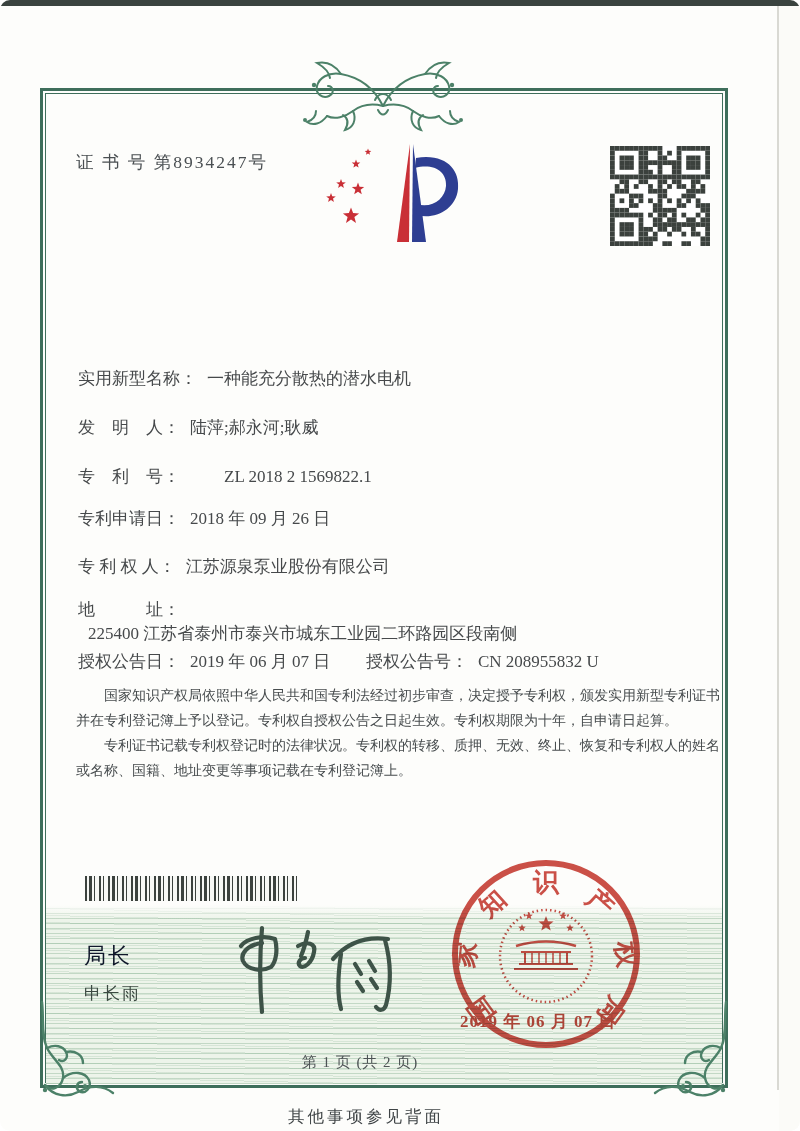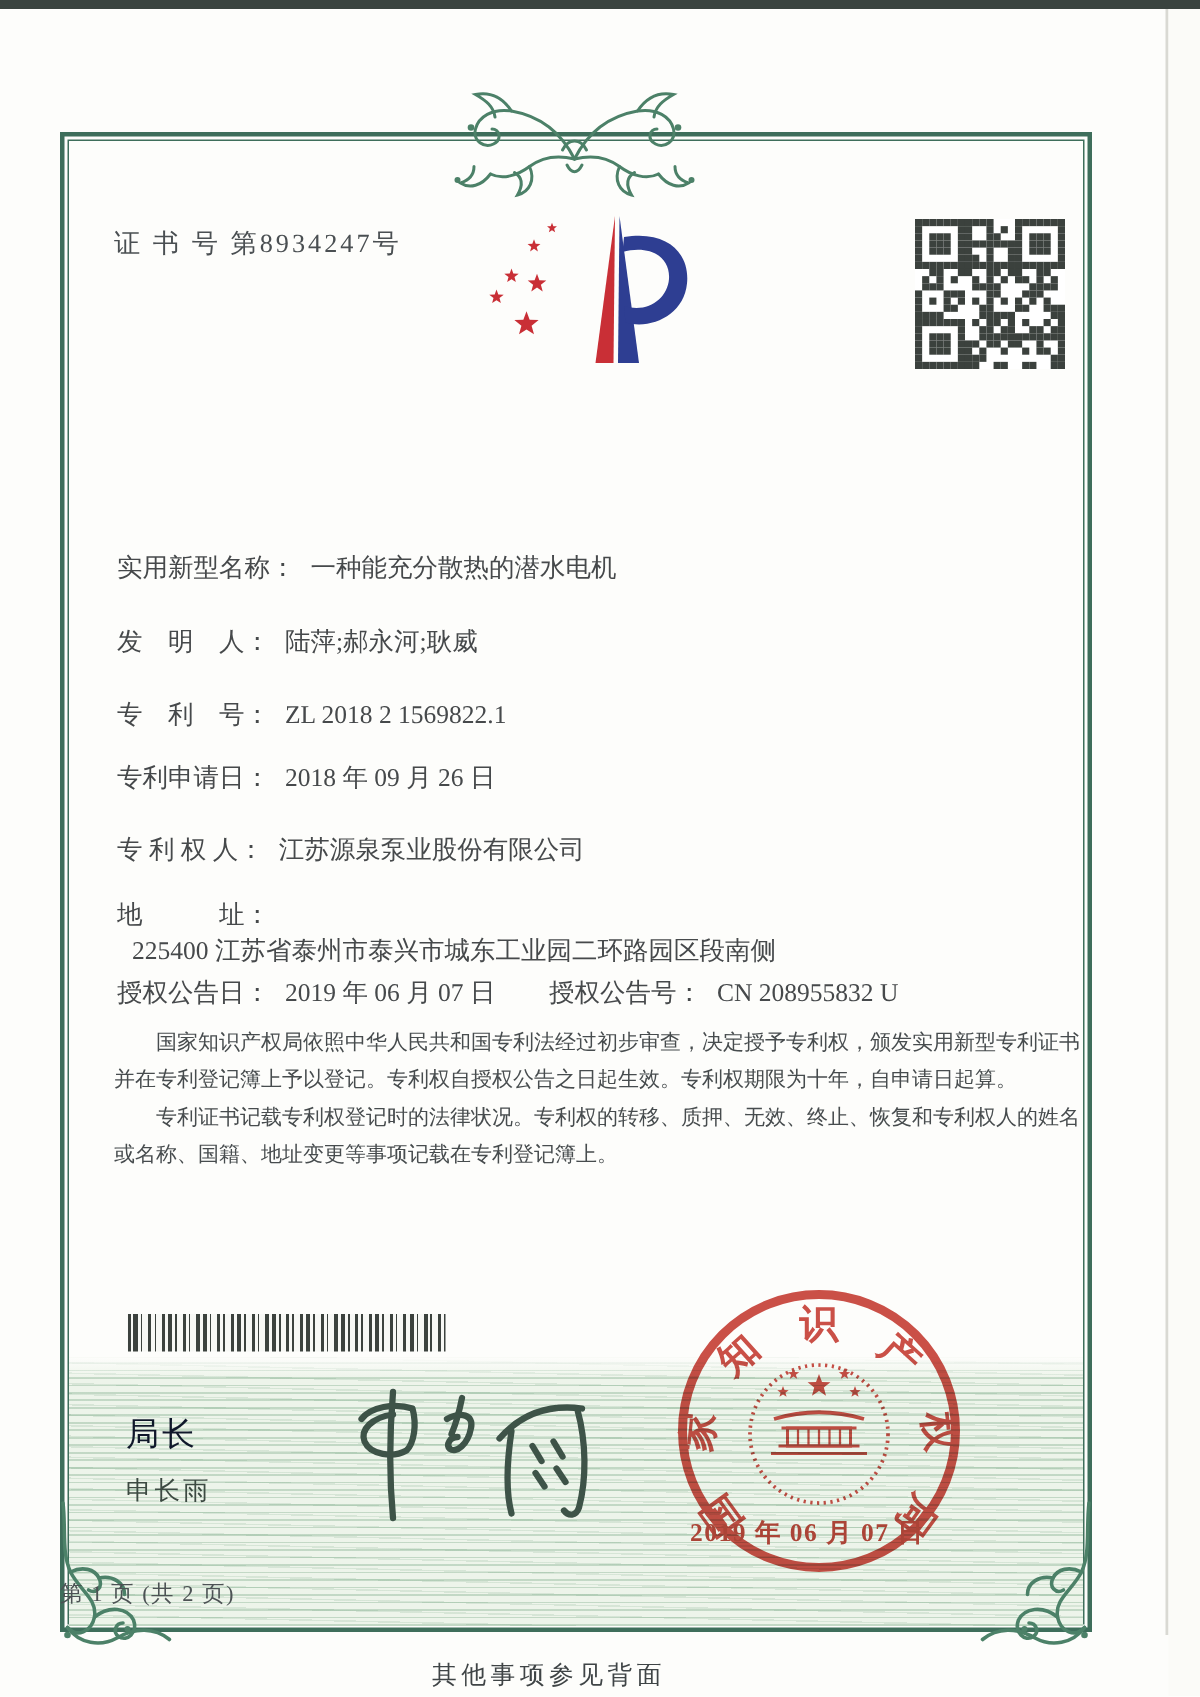--- a/index.html
+++ b/index.html
@@ -1,17 +1,17 @@
 <!DOCTYPE html>
 <html><head>
 <meta charset="utf-8">
 <style>
   html,body{margin:0;padding:0;}
   .stage{position:relative;width:800px;height:1131px;background:#fdfdfb;overflow:hidden;
-         font-family:"Liberation Serif","DejaVu Serif",serif;color:#44494b;}
+         font-family:"Liberation Serif","DejaVu Serif",serif;color:#44494b;border-radius:10px;}
   .abs{position:absolute;}
   
   .top-strip{left:0;top:0;width:800px;height:6px;background:#3a433f;}
   .paper-edge{left:777px;top:6px;width:2px;height:1084px;background:#d9d9d3;}
   .right-wash{left:779px;top:6px;width:21px;height:1125px;background:#fbfbf8;}
   
   .border-outer{left:40px;top:88px;width:688px;height:1000px;border:3px solid #3e6e5b;box-sizing:border-box;}
   .border-inner{position:absolute;left:2px;top:2px;right:2px;bottom:2px;border:1px solid #3e6e5b;}
   
   .guilloche{left:46px;top:905px;width:676px;height:179px;background-color:#edf4ea;
@@ -21,36 +21,36 @@
   .guilloche:before{content:"";position:absolute;left:0;top:0;width:100%;height:14px;
       background:linear-gradient(#fdfdfb,rgba(253,253,251,0));}
   .cert-number{left:76px;top:150px;font-size:17.5px;letter-spacing:2px;color:#4a4f52;}
   .title{left:40px;top:261px;width:660px;text-align:center;font-size:40px;font-weight:600;
          letter-spacing:4px;color:#3d4345;}
   
   .fields{left:78px;top:360px;width:602px;font-size:17px;}
   .frow{position:absolute;left:0;display:flex;align-items:flex-start;line-height:24px;}
   .flabel{flex:0 0 auto;white-space:pre;color:#46494b;}
   .fval{margin-left:10px;color:#46494b;}
-  .r1{top:7px;} .r2{top:56px;} .r3{top:105px;} .r4{top:147px;} .r5{top:195px;} .r6{top:238px;flex-direction:column;} .r7{top:290px;width:602px;}
+  .r1{top:7px;} .r2{top:56px;} .r3{top:105px;gap:34px;} .r4{top:147px;} .r5{top:195px;} .r6{top:238px;flex-direction:column;} .r7{top:290px;width:602px;}
   .r6 .fval{max-width:438px;}
   .pair2{position:absolute;left:288px;top:0;display:flex;}
   
   .paras{left:76px;top:683px;width:648px;font-size:14px;line-height:25px;color:#474c4e;}
   .paras p{margin:0;text-indent:2em;}
   
   .barcode{left:85px;top:876px;width:212px;height:25px;background:
     repeating-linear-gradient(90deg,#3c423e 0 2px,#f7f8f5 2px 4px,#3c423e 4px 7px,#f7f8f5 7px 9px,
       #3c423e 9px 10px,#f7f8f5 10px 14px,#3c423e 14px 16px,#f7f8f5 16px 18px,#3c423e 18px 19px,#f7f8f5 19px 23px);}
   .director-title{left:84px;top:941px;font-size:22px;color:#0f172a;letter-spacing:2px;}
   .director-name{left:84px;top:982px;font-size:17px;color:#3c4a42;letter-spacing:2px;}
   .signature{left:205px;top:912px;}
   .seal{left:448px;top:858px;mix-blend-mode:multiply;opacity:0.88;}
   .seal-date{left:460px;top:1010px;width:180px;font-size:17px;font-weight:bold;color:#ab4437;letter-spacing:1px;}
-  .page-note{left:40px;top:1053px;width:640px;text-align:left;font-size:15px;color:#4c5254;letter-spacing:1px;}
+  .page-note{left:40px;top:1053px;width:640px;text-align:center;font-size:15px;color:#4c5254;letter-spacing:1px;}
   .back-note{left:288px;top:1106px;font-size:16.5px;color:#3f4446;letter-spacing:3px;}
   .orn{pointer-events:none;}
 </style>
 </head>
 <body>
 
 <div class="stage">
 
   <div class="abs top-strip"></div>
   <div class="abs paper-edge"></div>

